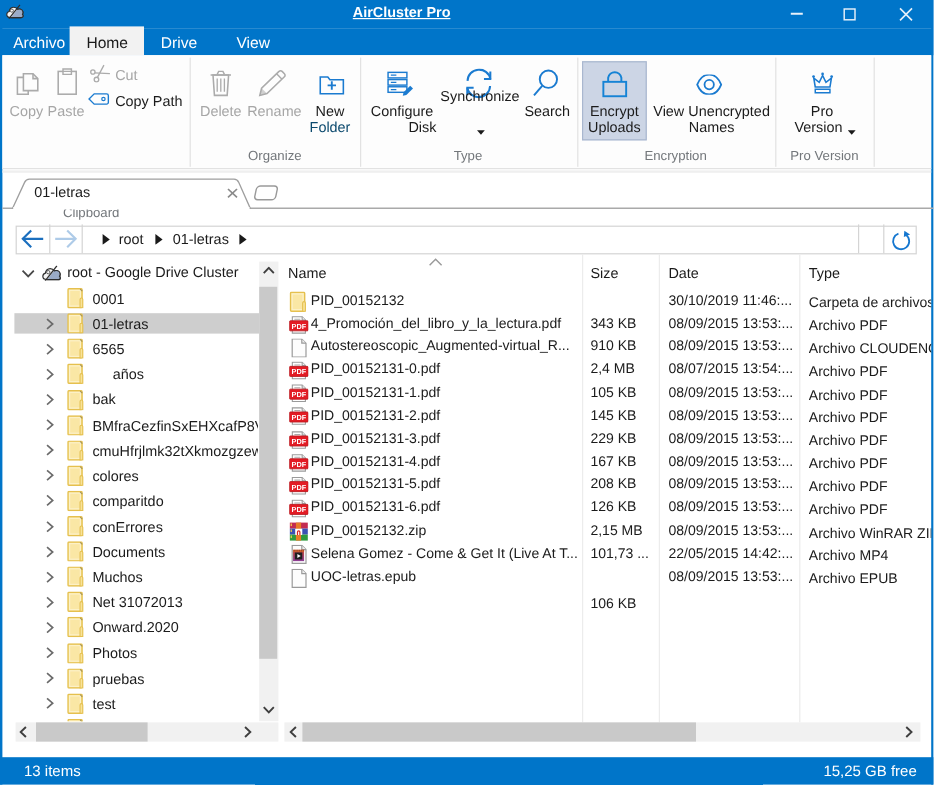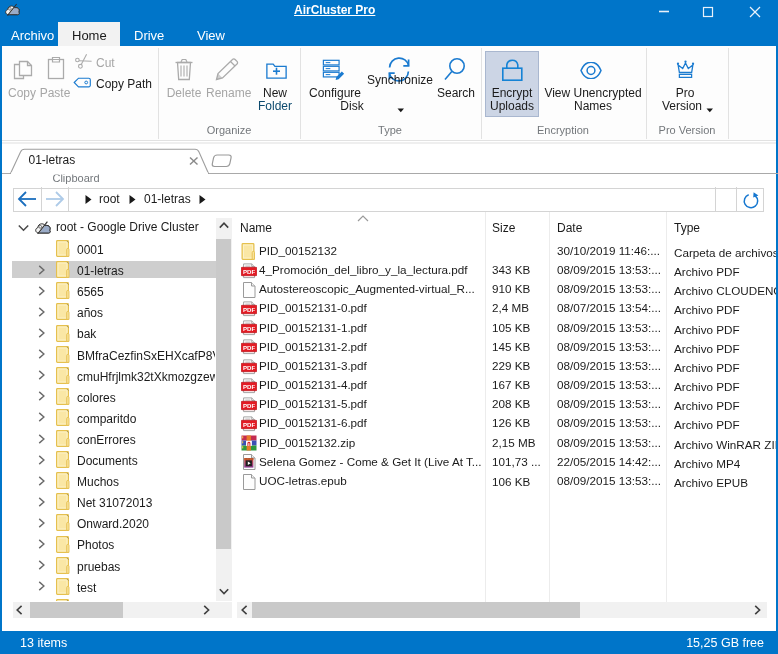--- a/index.html
+++ b/index.html
@@ -229,21 +229,21 @@
 <div class="abs" style="left:77px;top:282.2px;width:138px;overflow:hidden;"><span class="txt" style="position:static;white-space:nowrap;">6565</span></div>
 <svg class="abs" style="left:37px;top:306.9px" width="9" height="10" viewBox="0 0 9 10">
 <path d="M2.2 0.9 L6.9 5 L2.2 9.1" fill="none" stroke="#6b6b6b" stroke-width="1.4"></path>
 </svg>
 <svg class="abs" style="left:56px;top:303.4px" width="15" height="17" viewBox="0 0 15 17">
 <rect x="0.6" y="0.6" width="11.8" height="15.8" rx="0.8" fill="#FAE7A5" stroke="#E5C04E" stroke-width="1.2"></rect>
 <rect x="2" y="2" width="9" height="13" fill="none" stroke="#FCF1C7" stroke-width="1"></rect>
 <path d="M10.7 9.5 a1.15 1.15 0 0 1 2.3 0 V16.4 h-2.3 z" fill="#F8E29A" stroke="#E5C04E" stroke-width="0.9"></path>
 <path d="M10.8 0.9 l1.8 1.8" stroke="#A59354" stroke-width="0.9"></path>
 </svg>
-<div class="abs" style="left:77px;top:303.3px;width:138px;overflow:hidden;"><span class="txt" style="position:static;white-space:nowrap;">años</span></div>
+<div class="abs" style="left:94px;top:303.3px;width:138px;overflow:hidden;"><span class="txt" style="position:static;white-space:nowrap;">años</span></div>
 <svg class="abs" style="left:37px;top:328.0px" width="9" height="10" viewBox="0 0 9 10">
 <path d="M2.2 0.9 L6.9 5 L2.2 9.1" fill="none" stroke="#6b6b6b" stroke-width="1.4"></path>
 </svg>
 <svg class="abs" style="left:56px;top:324.5px" width="15" height="17" viewBox="0 0 15 17">
 <rect x="0.6" y="0.6" width="11.8" height="15.8" rx="0.8" fill="#FAE7A5" stroke="#E5C04E" stroke-width="1.2"></rect>
 <rect x="2" y="2" width="9" height="13" fill="none" stroke="#FCF1C7" stroke-width="1"></rect>
 <path d="M10.7 9.5 a1.15 1.15 0 0 1 2.3 0 V16.4 h-2.3 z" fill="#F8E29A" stroke="#E5C04E" stroke-width="0.9"></path>
 <path d="M10.8 0.9 l1.8 1.8" stroke="#A59354" stroke-width="0.9"></path>
 </svg>
 <div class="abs" style="left:77px;top:324.4px;width:138px;overflow:hidden;"><span class="txt" style="position:static;white-space:nowrap;">bak</span></div>
@@ -535,21 +535,21 @@
 </svg>
 <div class="abs lst" style="left:259px;top:453.8px;width:227px;overflow:hidden;"><span class="txt lst" style="position:static;">Selena Gomez - Come &amp; Get It (Live At T...</span></div>
 <div class="txt lst" style="left:492px;top:453.8px;">101,73 ...</div>
 <div class="txt lst" style="left:557px;top:453.8px;">22/05/2015 14:42:...</div>
 <div class="abs" style="left:674px;top:453.8px;width:102px;overflow:hidden;"><span class="txt lst" style="position:static;">Archivo MP4</span></div>
 <svg class="abs" style="left:241px;top:473.54px" width="16" height="16" viewBox="0 0 16 16">
 <path d="M2.5 0.5 h8 l3.5 3.5 v11.5 h-11.5 z" fill="#fdfdfd" stroke="#9a9a9a" stroke-width="1"></path>
 <path d="M10.5 0.5 v3.5 h3.5" fill="#f0f0f0" stroke="#9a9a9a" stroke-width="1"></path>
 </svg>
 <div class="abs lst" style="left:259px;top:472.9px;width:227px;overflow:hidden;"><span class="txt lst" style="position:static;">UOC-letras.epub</span></div>
-<div class="txt lst" style="left:492px;top:474px;">106 KB</div>
+<div class="txt lst" style="left:492px;top:496px;">106 KB</div>
 <div class="txt lst" style="left:557px;top:472.9px;">08/09/2015 13:53:...</div>
 <div class="abs" style="left:674px;top:472.9px;width:102px;overflow:hidden;"><span class="txt lst" style="position:static;">Archivo EPUB</span></div>
 <div class="abs" style="left:237px;top:602px;width:530px;height:16px;background:#f1f1f1;"></div>
 <div class="abs" style="left:252px;top:602px;width:328px;height:16px;background:#c9c9c9;"></div>
 <svg class="abs" style="left:241px;top:605px" width="7" height="10">
     <path d="M5.6 0.8 L1.2 5 L5.6 9.2" fill="none" stroke="#3f3f3f" stroke-width="1.6"></path>
   </svg>
 <svg class="abs" style="left:754px;top:605px" width="7" height="10">
     <path d="M1.2 0.8 L5.6 5 L1.2 9.2" fill="none" stroke="#3f3f3f" stroke-width="1.6"></path>
   </svg>

